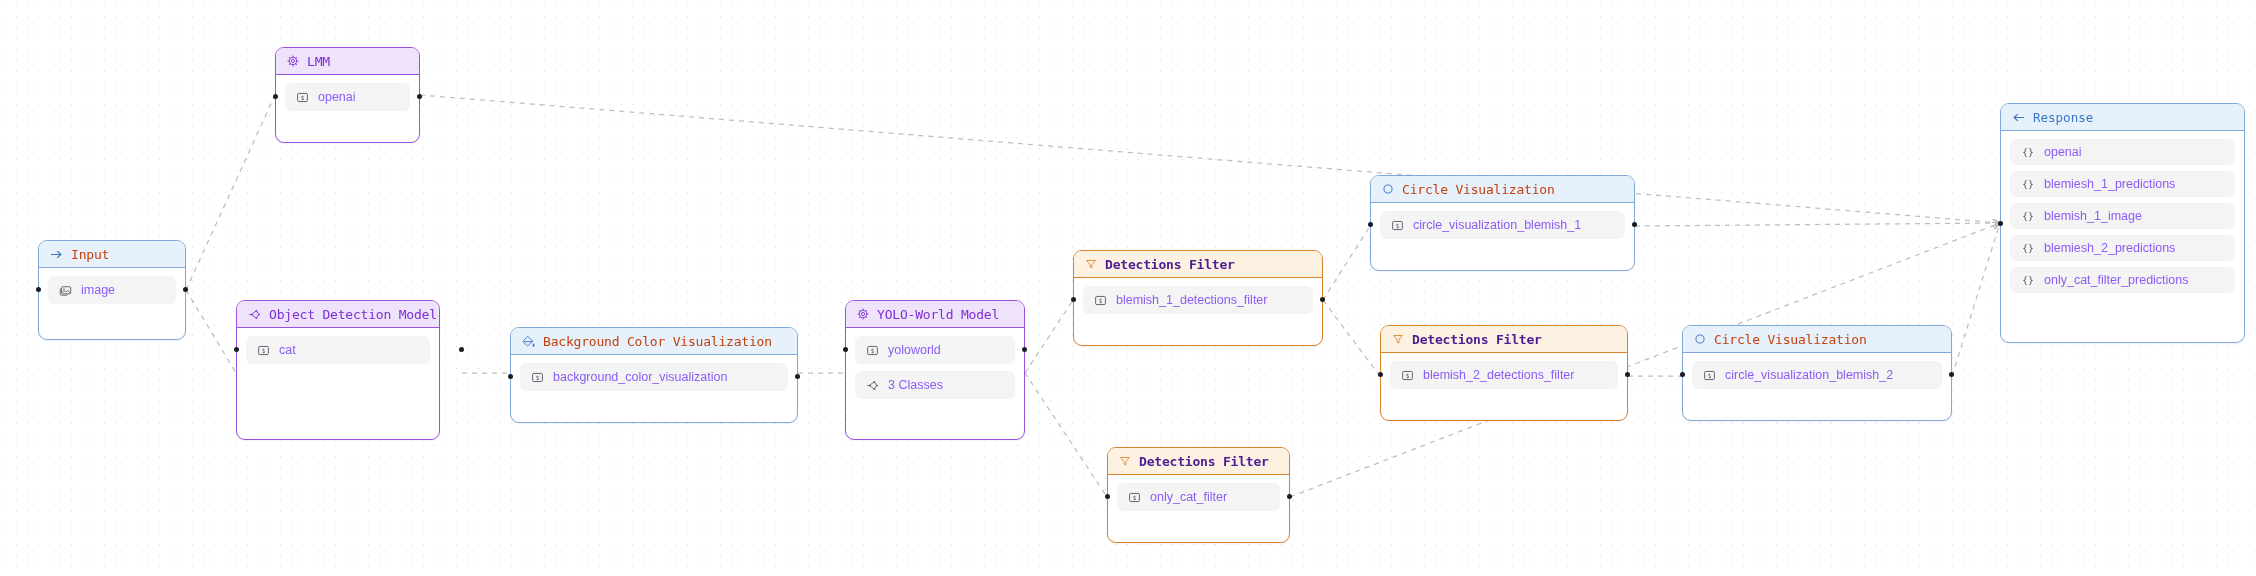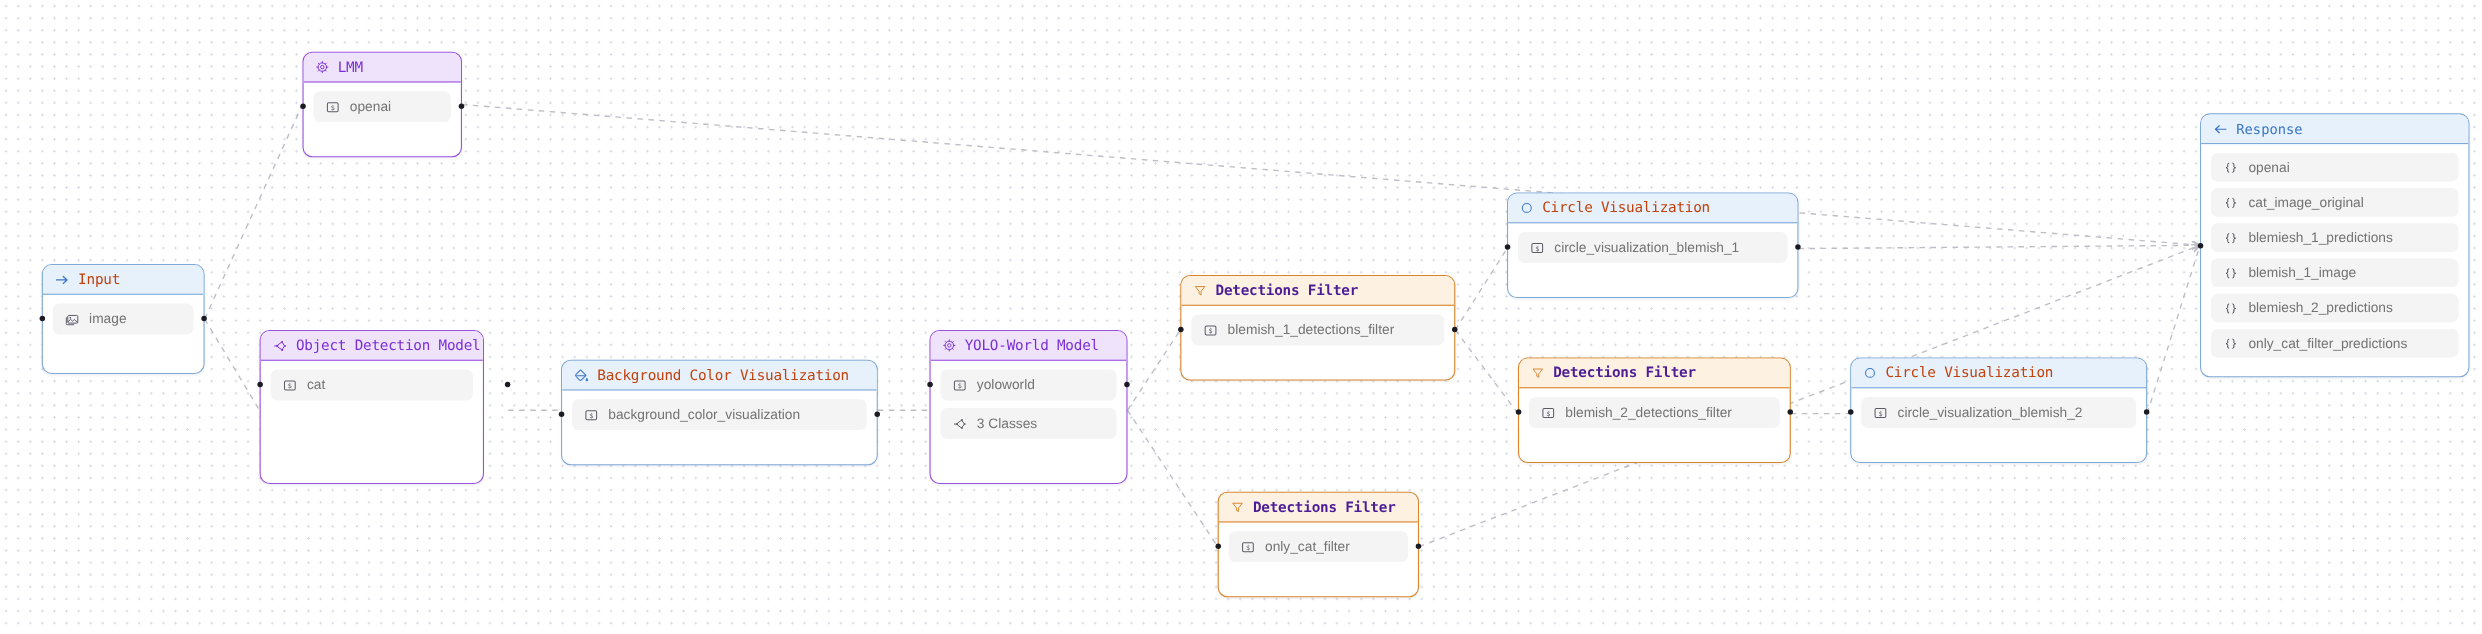--- a/index.html
+++ b/index.html
@@ -31,21 +31,21 @@
     font-size:13px;letter-spacing:-.2px;
     box-sizing:border-box;
     border-bottom:1.3px solid transparent;
     white-space:nowrap;
   }
   .node .body{padding:8px 9px 9px 9px;display:flex;flex-direction:column;gap:7px;}
   .row{
     display:flex;align-items:center;gap:9px;
     background:#f4f4f5;border-radius:6px;
     height:28px;padding:0 11px;
-    font-size:12.5px;color:#737373;
+    font-size:12.5px;color:#8b5cf6;
     white-space:nowrap;
     box-sizing:border-box;
   }
   .row .lbl{line-height:1;}
 
   
   .t-purple{border-color:#9b51e0;}
   .t-purple .hdr{background:#efe2fb;color:#7b2fd4;border-bottom-color:#9b51e0;}
   .t-blue{border-color:#7fa9d8;}
   .t-blue .hdr{background:#e7f1fb;color:#c2410c;border-bottom-color:#7fa9d8;}
@@ -398,62 +398,51 @@
         </div>
         <div class="row">
           <span class="ico">
             <svg width="14" height="13" viewBox="0 0 18 16">
               <g fill="none" stroke="#3a3a46" stroke-width="1.15" stroke-linecap="round" stroke-linejoin="round">
                 <path d="M6.6,2.6 C5.0,2.6 5.4,5.2 5.4,6.3 C5.4,7.4 4.4,8 3.4,8 C4.4,8 5.4,8.6 5.4,9.7 C5.4,10.8 5.0,13.4 6.6,13.4"></path>
                 <path d="M11.4,2.6 C13.0,2.6 12.6,5.2 12.6,6.3 C12.6,7.4 13.6,8 14.6,8 C13.6,8 12.6,8.6 12.6,9.7 C12.6,10.8 13.0,13.4 11.4,13.4"></path>
               </g>
             </svg>
           </span>
-          <span class="lbl">cat_image_original</span>
+          <span class="lbl">blemiesh_1_predictions</span>
         </div>
         <div class="row">
           <span class="ico">
             <svg width="14" height="13" viewBox="0 0 18 16">
               <g fill="none" stroke="#3a3a46" stroke-width="1.15" stroke-linecap="round" stroke-linejoin="round">
                 <path d="M6.6,2.6 C5.0,2.6 5.4,5.2 5.4,6.3 C5.4,7.4 4.4,8 3.4,8 C4.4,8 5.4,8.6 5.4,9.7 C5.4,10.8 5.0,13.4 6.6,13.4"></path>
                 <path d="M11.4,2.6 C13.0,2.6 12.6,5.2 12.6,6.3 C12.6,7.4 13.6,8 14.6,8 C13.6,8 12.6,8.6 12.6,9.7 C12.6,10.8 13.0,13.4 11.4,13.4"></path>
               </g>
             </svg>
           </span>
-          <span class="lbl">blemiesh_1_predictions</span>
+          <span class="lbl">blemish_1_image</span>
         </div>
         <div class="row">
           <span class="ico">
             <svg width="14" height="13" viewBox="0 0 18 16">
               <g fill="none" stroke="#3a3a46" stroke-width="1.15" stroke-linecap="round" stroke-linejoin="round">
                 <path d="M6.6,2.6 C5.0,2.6 5.4,5.2 5.4,6.3 C5.4,7.4 4.4,8 3.4,8 C4.4,8 5.4,8.6 5.4,9.7 C5.4,10.8 5.0,13.4 6.6,13.4"></path>
                 <path d="M11.4,2.6 C13.0,2.6 12.6,5.2 12.6,6.3 C12.6,7.4 13.6,8 14.6,8 C13.6,8 12.6,8.6 12.6,9.7 C12.6,10.8 13.0,13.4 11.4,13.4"></path>
               </g>
             </svg>
           </span>
-          <span class="lbl">blemish_1_image</span>
+          <span class="lbl">blemiesh_2_predictions</span>
         </div>
         <div class="row">
           <span class="ico">
             <svg width="14" height="13" viewBox="0 0 18 16">
               <g fill="none" stroke="#3a3a46" stroke-width="1.15" stroke-linecap="round" stroke-linejoin="round">
                 <path d="M6.6,2.6 C5.0,2.6 5.4,5.2 5.4,6.3 C5.4,7.4 4.4,8 3.4,8 C4.4,8 5.4,8.6 5.4,9.7 C5.4,10.8 5.0,13.4 6.6,13.4"></path>
                 <path d="M11.4,2.6 C13.0,2.6 12.6,5.2 12.6,6.3 C12.6,7.4 13.6,8 14.6,8 C13.6,8 12.6,8.6 12.6,9.7 C12.6,10.8 13.0,13.4 11.4,13.4"></path>
               </g>
             </svg>
           </span>
-          <span class="lbl">blemiesh_2_predictions</span>
-        </div>
-        <div class="row">
-          <span class="ico">
-            <svg width="14" height="13" viewBox="0 0 18 16">
-              <g fill="none" stroke="#3a3a46" stroke-width="1.15" stroke-linecap="round" stroke-linejoin="round">
-                <path d="M6.6,2.6 C5.0,2.6 5.4,5.2 5.4,6.3 C5.4,7.4 4.4,8 3.4,8 C4.4,8 5.4,8.6 5.4,9.7 C5.4,10.8 5.0,13.4 6.6,13.4"></path>
-                <path d="M11.4,2.6 C13.0,2.6 12.6,5.2 12.6,6.3 C12.6,7.4 13.6,8 14.6,8 C13.6,8 12.6,8.6 12.6,9.7 C12.6,10.8 13.0,13.4 11.4,13.4"></path>
-              </g>
-            </svg>
-          </span>
           <span class="lbl">only_cat_filter_predictions</span>
         </div>
       </div>
     </div>
     <div class="port" style="left: 1998px; top: 221px;"></div>
   </div>
 
 </body></html>

